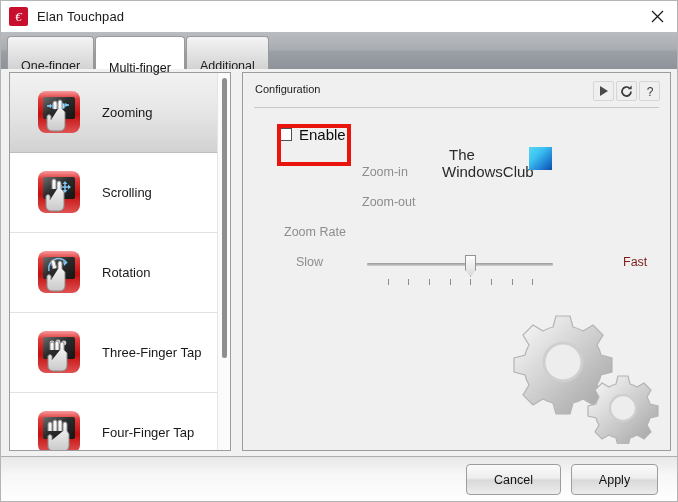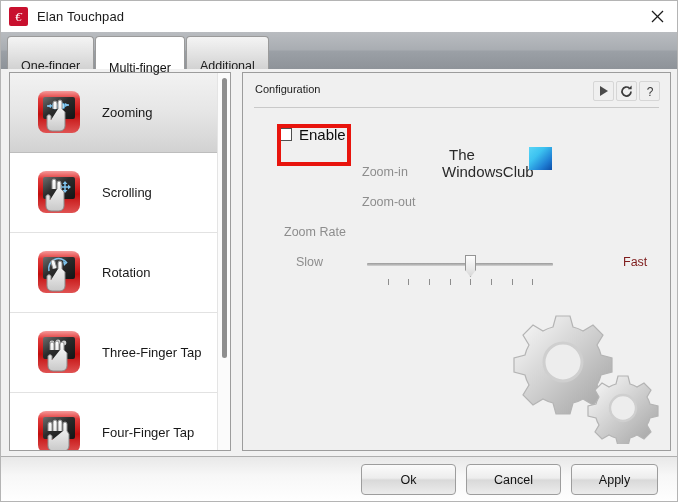--- a/index.html
+++ b/index.html
@@ -438,17 +438,16 @@
             <circle cx="129" cy="96" r="13" fill="#ededed" stroke="#b8b8b8"></circle>
             <circle cx="129" cy="96" r="13" fill="none" stroke="#cfcfcf" stroke-width="2.4"></circle>
           </g>
         </svg>
       </div>
 
     </div>
   </div>
 
   <div class="footer"></div>
-  <div class="btn btn-ok">Ok</div>
   <div class="btn btn-cancel">Cancel</div>
   <div class="btn btn-apply">Apply</div>
 
 </div>
 
 </body></html>

